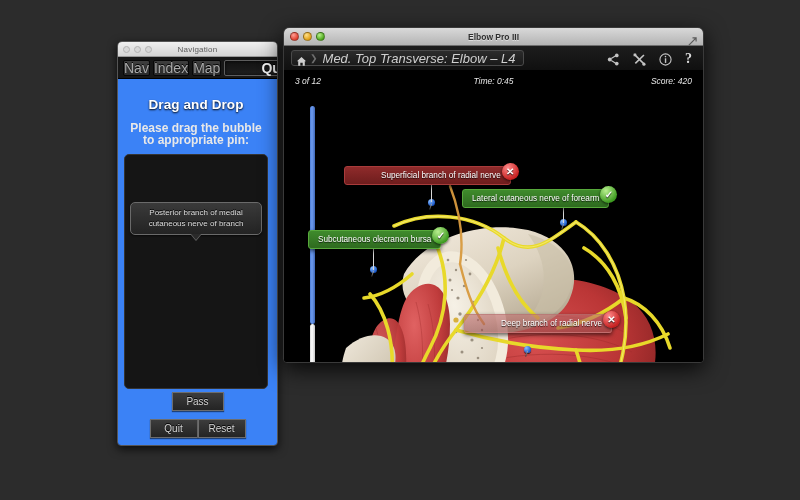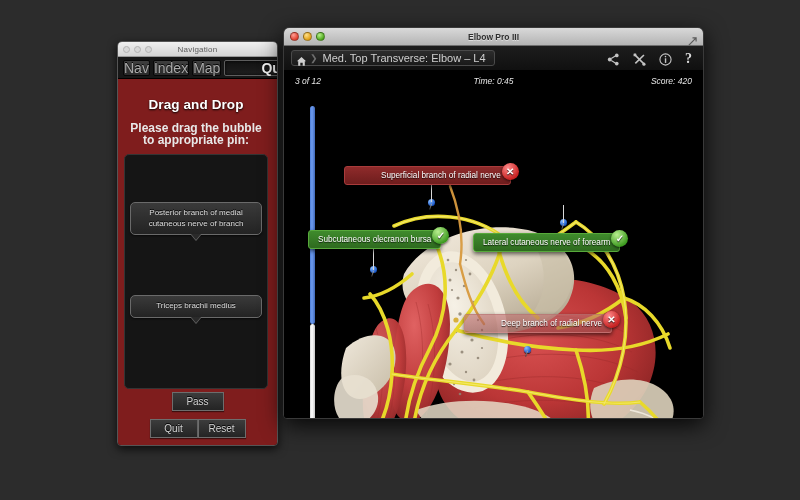--- a/index.html
+++ b/index.html
@@ -48,21 +48,21 @@
     border:1px solid #070707; border-radius:2px;
     text-shadow:0 -1px 0 #000;
   }
   .tab.active {
     color:#f2f2f2; font-weight:bold;
     background:linear-gradient(#121212,#1f1f1f);
     border:1px solid #5e5e5e;
     box-shadow:inset 0 0 3px rgba(0,0,0,.9);
     padding-left:36px;
   }
-  #quizbody { padding:8px 9px 0 6px; background:#7f1d1d; height:calc(100% - 37px); position:relative; }
+  #quizbody { padding:8px 9px 0 6px; background:#3b82f6; height:calc(100% - 37px); position:relative; }
   #quiz-heading {
     text-align:center; color:#fff; font-size:13.5px; font-weight:bold;
     margin-top:10px; letter-spacing:.1px; text-shadow:0 1px 2px #000;
   }
   #quiz-prompt {
     text-align:center; color:#e8e8e8; font-size:12px; font-weight:bold;
     margin-top:11px; line-height:11.5px;
   }
   #bubble-well {
     margin-top:8px; height:235px;
@@ -94,21 +94,21 @@
     padding:3px 0; text-shadow:0 -1px 0 #000;
     box-shadow:0 1px 1px rgba(0,0,0,.5);
   }
   #pass-row { text-align:center; }
   #pass-btn { width:52px; }
   #qr-row { display:flex; justify-content:center; margin-top:8px; }
   #quit-btn, #reset-btn { width:48px; }
 
   
   #appwin {
-    position:absolute; left:283px; top:27px; width:421px; height:392px;
+    position:absolute; left:283px; top:27px; width:421px; height:336px;
     background:#000;
     border:1px solid #3a3a3a; border-radius:6px 6px 4px 4px;
     box-shadow:0 6px 22px rgba(0,0,0,.85);
     overflow:hidden;
   }
   #apptitlebar {
     height:18px; position:relative;
     background:linear-gradient(#d9d9d9,#b4b4b4);
     border-bottom:1px solid #6e6e6e;
     display:flex; align-items:center; justify-content:center;
@@ -128,21 +128,21 @@
     display:flex; align-items:center; padding:0 7px; gap:6px;
   }
   #breadcrumb {
     display:flex; align-items:center; height:16px;
     background:linear-gradient(#2c2c2c,#1a1a1a);
     border:1px solid #4a4a4a; border-radius:3px;
     padding:0 8px 0 4px;
   }
   #home-icon { width:11px; height:11px; display:block; margin-right:3px; }
   #crumb-sep { color:#6e6e6e; font-size:9px; margin:0 5px 0 0; }
-  #crumb-text { color:#cfcfcf; font-size:11px; white-space:nowrap; }
+  #crumb-text { color:#cfcfcf; font-size:13px; white-space:nowrap;font-style:italic; }
   #tool-icons { margin-left:auto; display:flex; align-items:center; gap:13px; padding-right:4px; }
   .ticon { width:13px; height:13px; display:block; opacity:.88; }
   #help-icon { font-size:14px; color:#dcdcdc; font-weight:bold; line-height:13px; font-family:"Liberation Serif", serif; }
 
   #statusbar {
     height:21px; background:#000; position:relative;
     font-style:italic; font-size:8.5px; color:#e6e6e6;
   }
   #status-counter { position:absolute; left:11px; top:5px;text-align:right; }
   #status-time { position:absolute; left:50%; transform:translateX(-50%); top:5px; }
@@ -227,24 +227,20 @@
       <div id="quiz-heading">Drag and Drop</div>
       <div id="quiz-prompt">
         <div>Please drag the bubble</div>
         <div>to appropriate pin:</div>
       </div>
 
       <div id="bubble-well">
         <div class="bubble" id="bubble-1">
           <div>Posterior branch of medial</div>
           <div>cutaneous nerve of branch</div>
-          <span class="tail"></span>
-        </div>
-        <div class="bubble" id="bubble-2">
-          <div>Triceps brachii medius</div>
           <span class="tail"></span>
         </div>
       </div>
 
       <div id="quiz-footer">
         <div id="pass-row">
           <span class="qbtn" id="pass-btn">Pass</span>
         </div>
         <div id="qr-row">
           <span class="qbtn" id="quit-btn">Quit</span>
@@ -470,21 +466,21 @@
 
       <div class="leader" style="left:147px; top:90px; height:20px;"></div>
       <div class="leader" style="left:279px; top:113px; height:18px;"></div>
       <div class="leader" style="left:89px; top:156px; height:22px;"></div>
 
       <div class="alabel wrong" style="left:60px; top:74px;">
         <span>Superficial branch of radial nerve</span>
         <span class="badge x">✕</span>
       </div>
 
-      <div class="alabel right" style="left:189px; top:97px;margin-top:44px;">
+      <div class="alabel right" style="left:178px; top:97px;">
         <span>Lateral cutaneous nerve of forearm</span>
         <span class="badge c">✓</span>
       </div>
 
       <div class="alabel right" style="left:24px; top:138px;">
         <span>Subcutaneous olecranon bursa</span>
         <span class="badge c">✓</span>
       </div>
 
       <div class="alabel wrong faded" style="left:180px; top:222px;">

